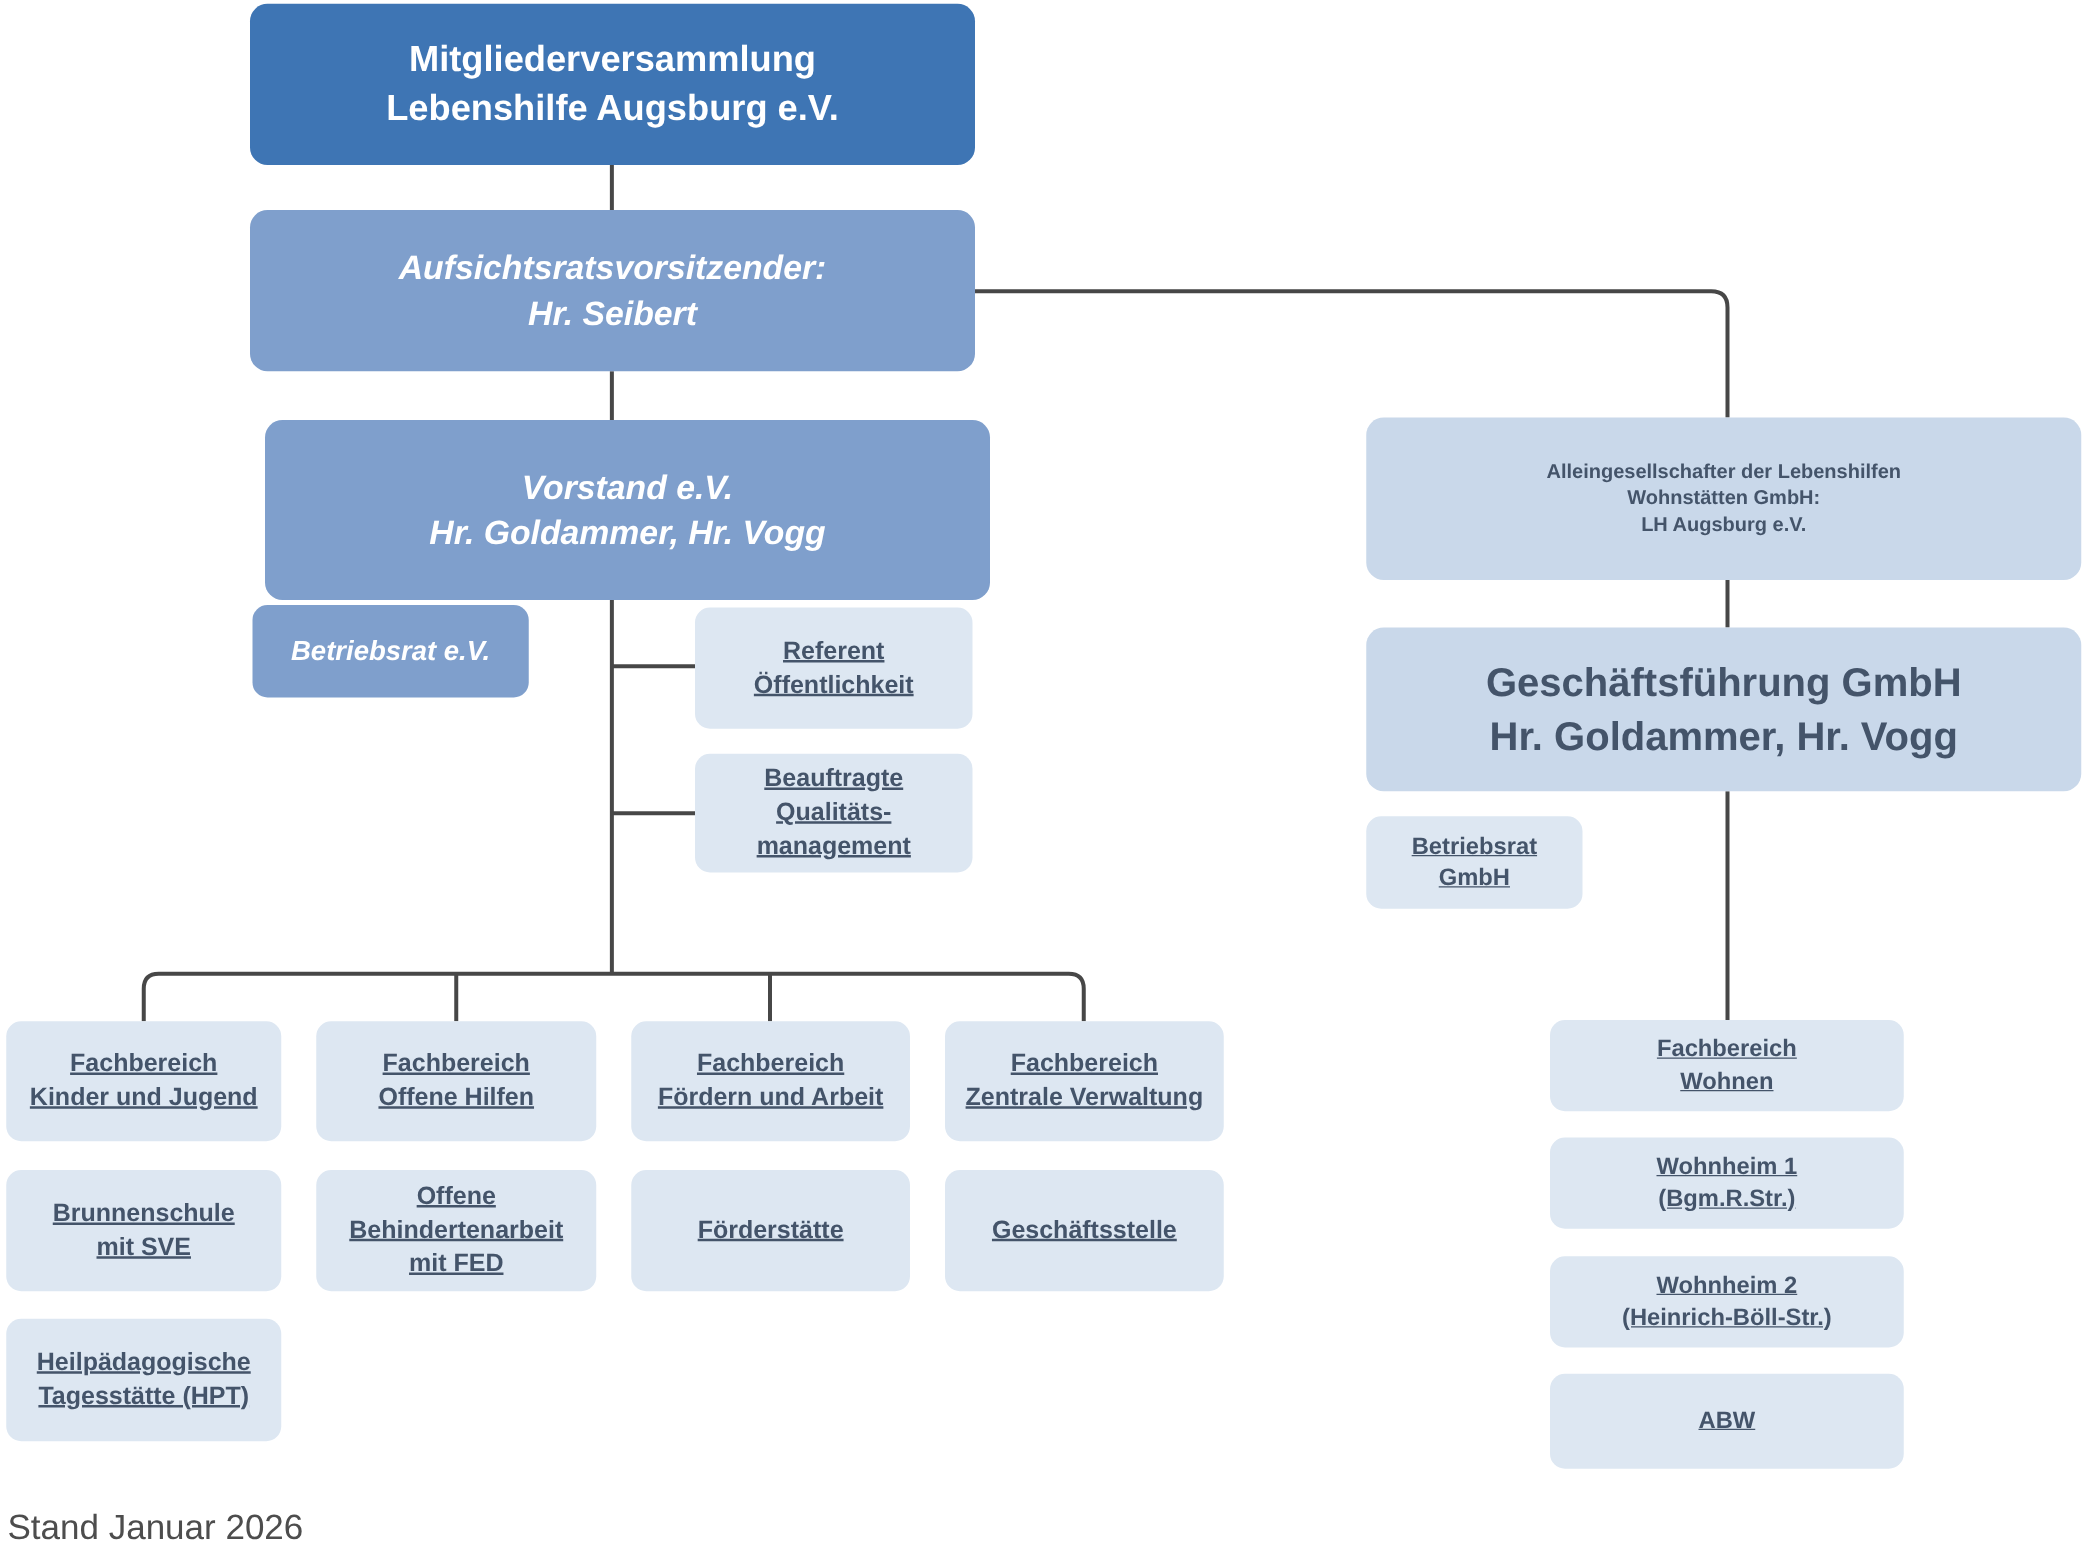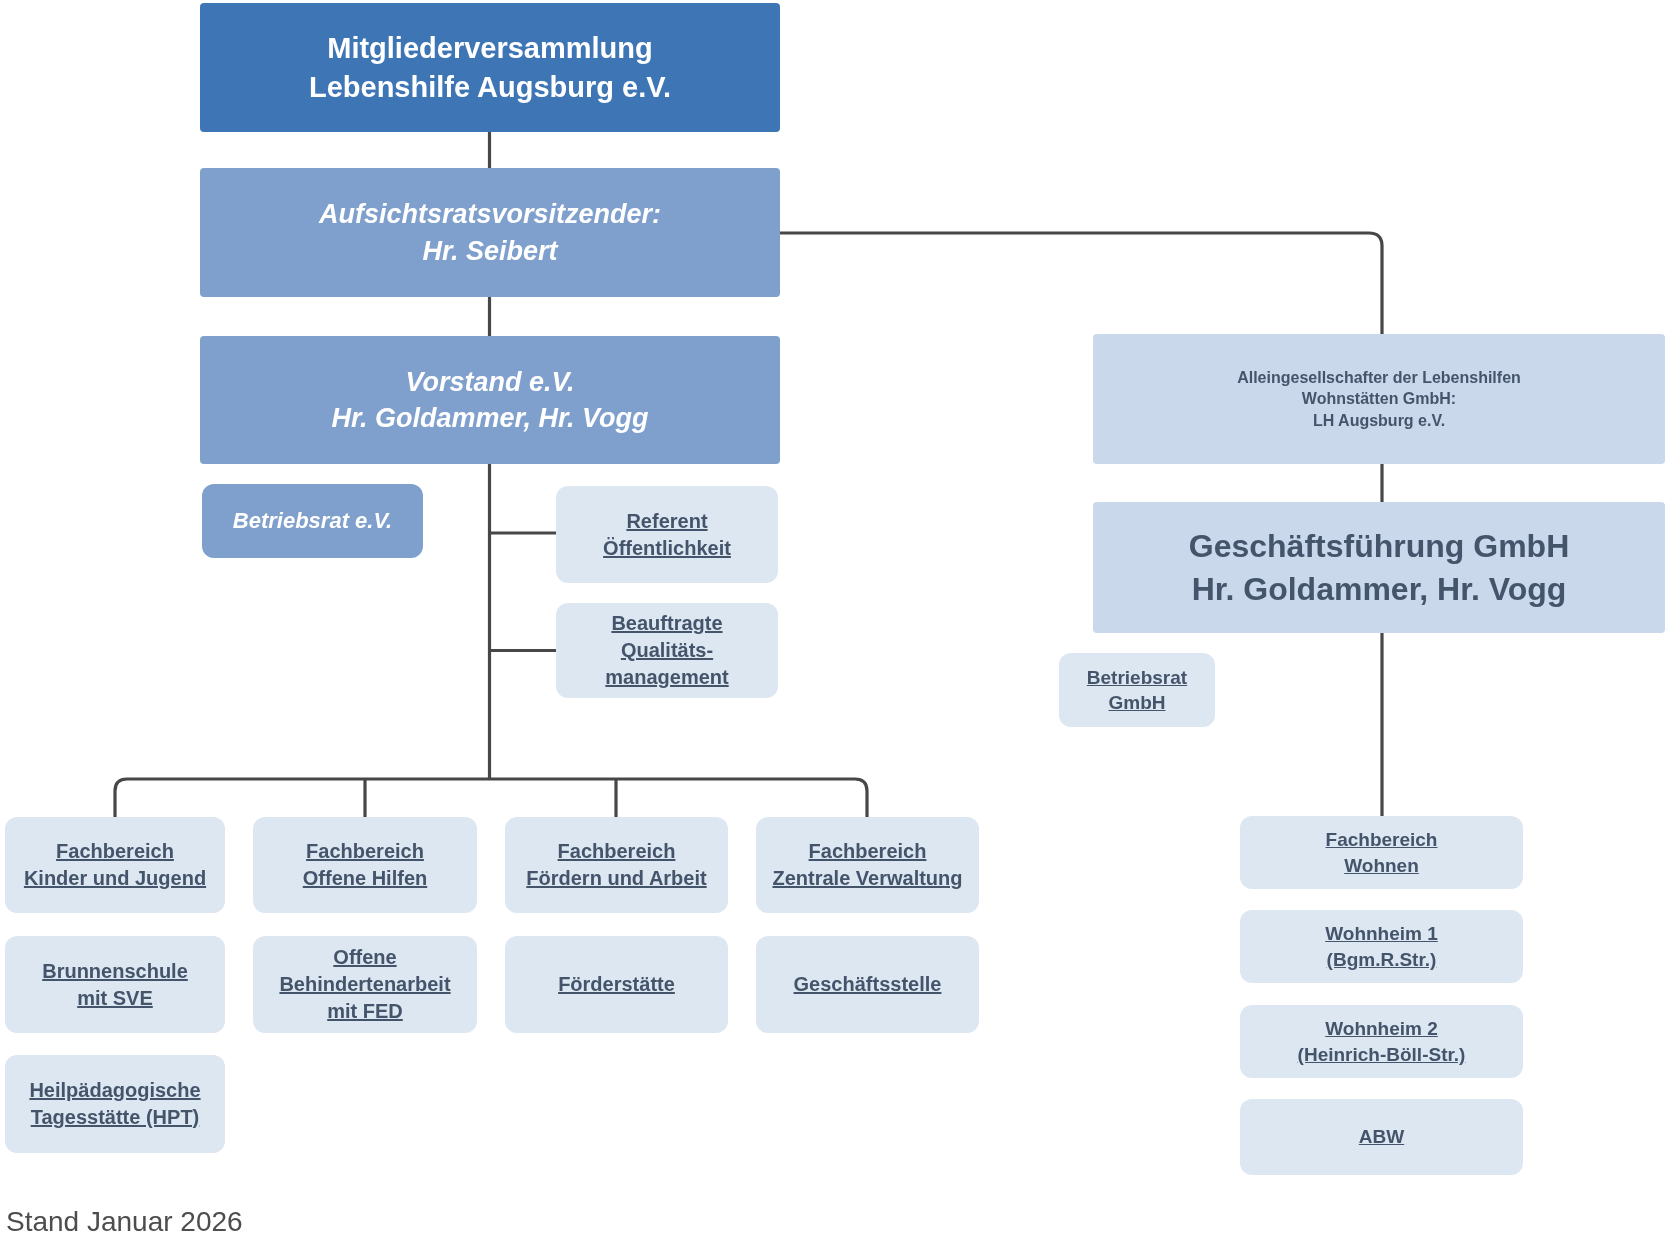--- a/index.html
+++ b/index.html
@@ -40,21 +40,21 @@
   .box {
     position: absolute;
     box-sizing: border-box;
     display: flex;
     align-items: center;
     justify-content: center;
     text-align: center;
     white-space: pre-line;
     font-weight: bold;
     line-height: 1.34;
-    border-radius: 4px;
+    border-radius: 14px;
     padding: 4px 10px;
   }
   .box.small { border-radius: 12px; }
   .dark  { background: var(--dark-blue);   color: var(--white-text); }
   .mid   { background: var(--medium-blue); color: var(--white-text); font-style: italic; }
   .light { background: var(--light-blue);  color: var(--dark-text); }
   .pale  { background: var(--pale-blue);   color: var(--dark-text); text-decoration: underline; }
   .fs29 { font-size: 29px; }
   .fs27 { font-size: 27px; }
   .fs26 { font-size: 32px; }
@@ -92,21 +92,21 @@
     <path d="M1382 464 V502"></path>
     <path d="M1382 633 V816"></path>
   </svg>
 
   <div class="box dark fs29" style="left:200px;top:3px;width:580px;height:129px">Mitgliederversammlung
 Lebenshilfe Augsburg e.V.</div>
 
   <div class="box mid fs27" style="left:200px;top:168px;width:580px;height:129px">Aufsichtsratsvorsitzender:
 Hr. Seibert</div>
 
-  <div class="box mid fs27" style="left:200px;top:336px;width:580px;height:128px">Vorstand e.V.
+  <div class="box mid fs27" style="left:212px;top:336px;width:580px;height:144px">Vorstand e.V.
 Hr. Goldammer, Hr. Vogg</div>
 
   <div class="box mid small fs22" style="left:202px;top:484px;width:221px;height:74px">Betriebsrat e.V.</div>
 
   <div class="box pale small fs20" style="left:556px;top:486px;width:222px;height:97px">Referent
 Öffentlichkeit</div>
 
   <div class="box pale small fs20" style="left:556px;top:603px;width:222px;height:95px">Beauftragte
 Qualitäts-
 management</div>
@@ -137,21 +137,21 @@
   <div class="box pale small fs20" style="left:5px;top:1055px;width:220px;height:98px">Heilpädagogische
 Tagesstätte (HPT)</div>
 
   <div class="box light fs25" style="left:1093px;top:334px;width:572px;height:130px">Alleingesellschafter der Lebenshilfen
 Wohnstätten GmbH:
 LH Augsburg e.V.</div>
 
   <div class="box light fs26" style="left:1093px;top:502px;width:572px;height:131px">Geschäftsführung GmbH
 Hr. Goldammer, Hr. Vogg</div>
 
-  <div class="box pale small fs19" style="left:1059px;top:653px;width:156px;height:74px">Betriebsrat
+  <div class="box pale small fs19" style="left:1093px;top:653px;width:173px;height:74px">Betriebsrat
 GmbH</div>
 
   <div class="box pale small fs19" style="left:1240px;top:816px;width:283px;height:73px">Fachbereich
 Wohnen</div>
 
   <div class="box pale small fs19" style="left:1240px;top:910px;width:283px;height:73px">Wohnheim 1
 (Bgm.R.Str.)</div>
 
   <div class="box pale small fs19" style="left:1240px;top:1005px;width:283px;height:73px">Wohnheim 2
 (Heinrich-Böll-Str.)</div>

